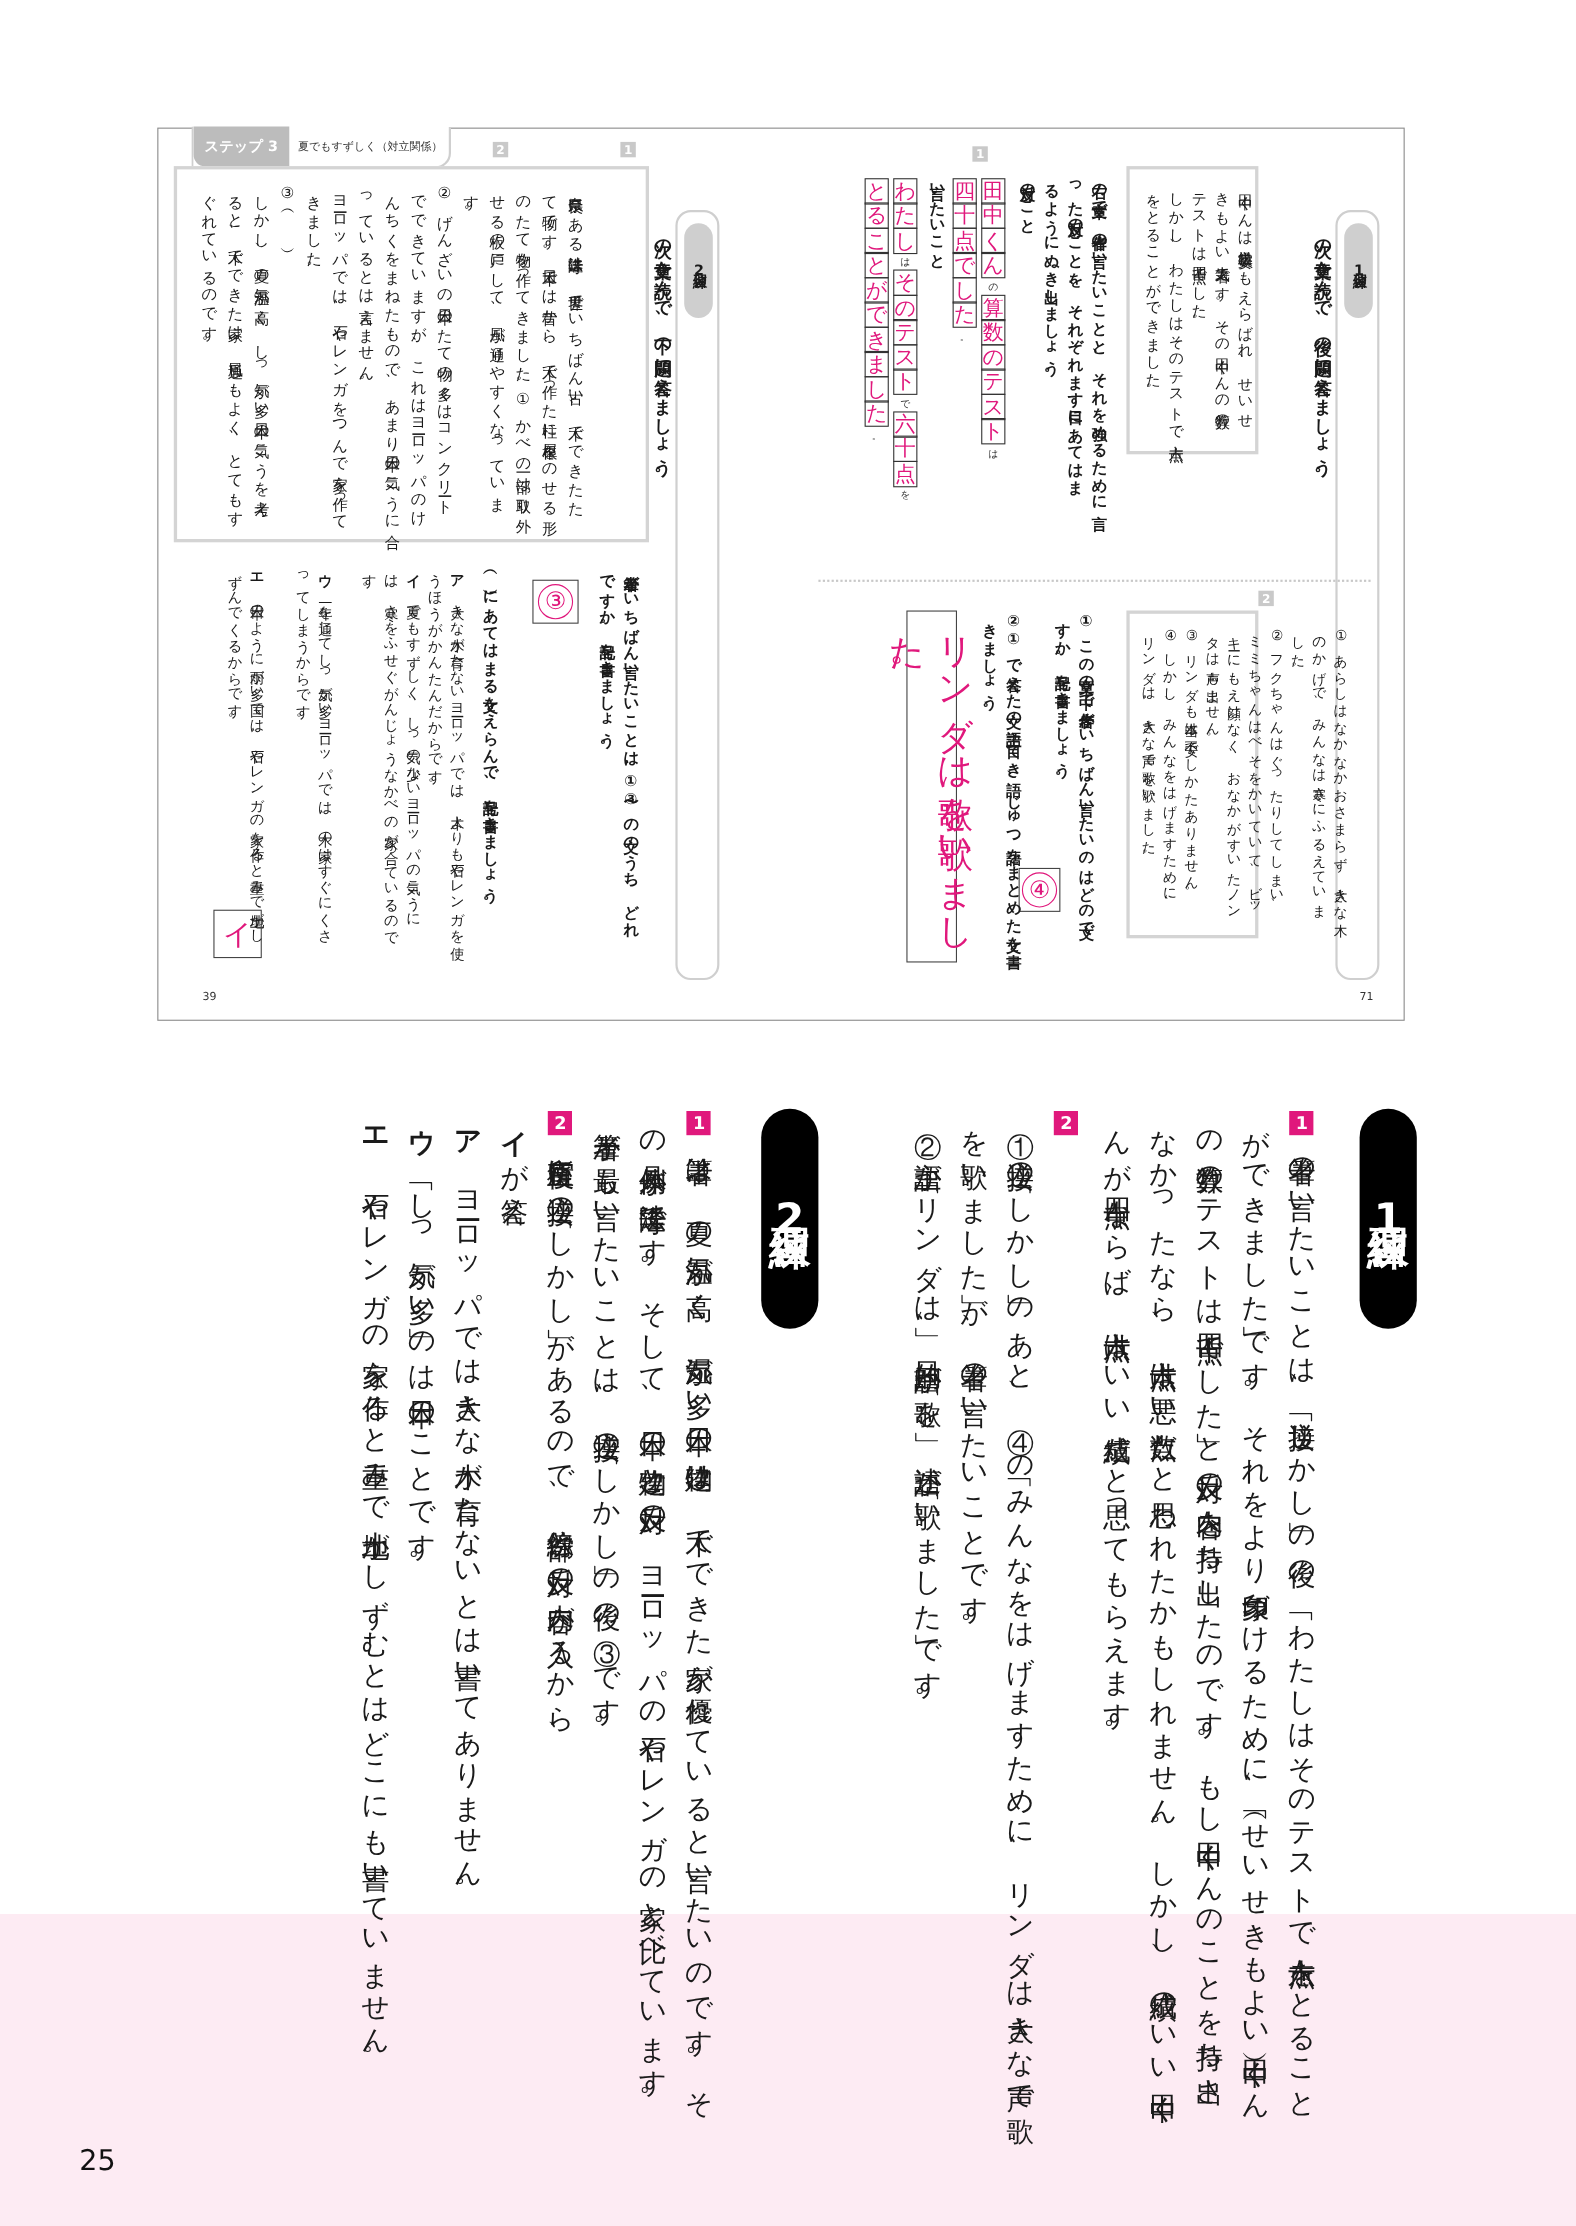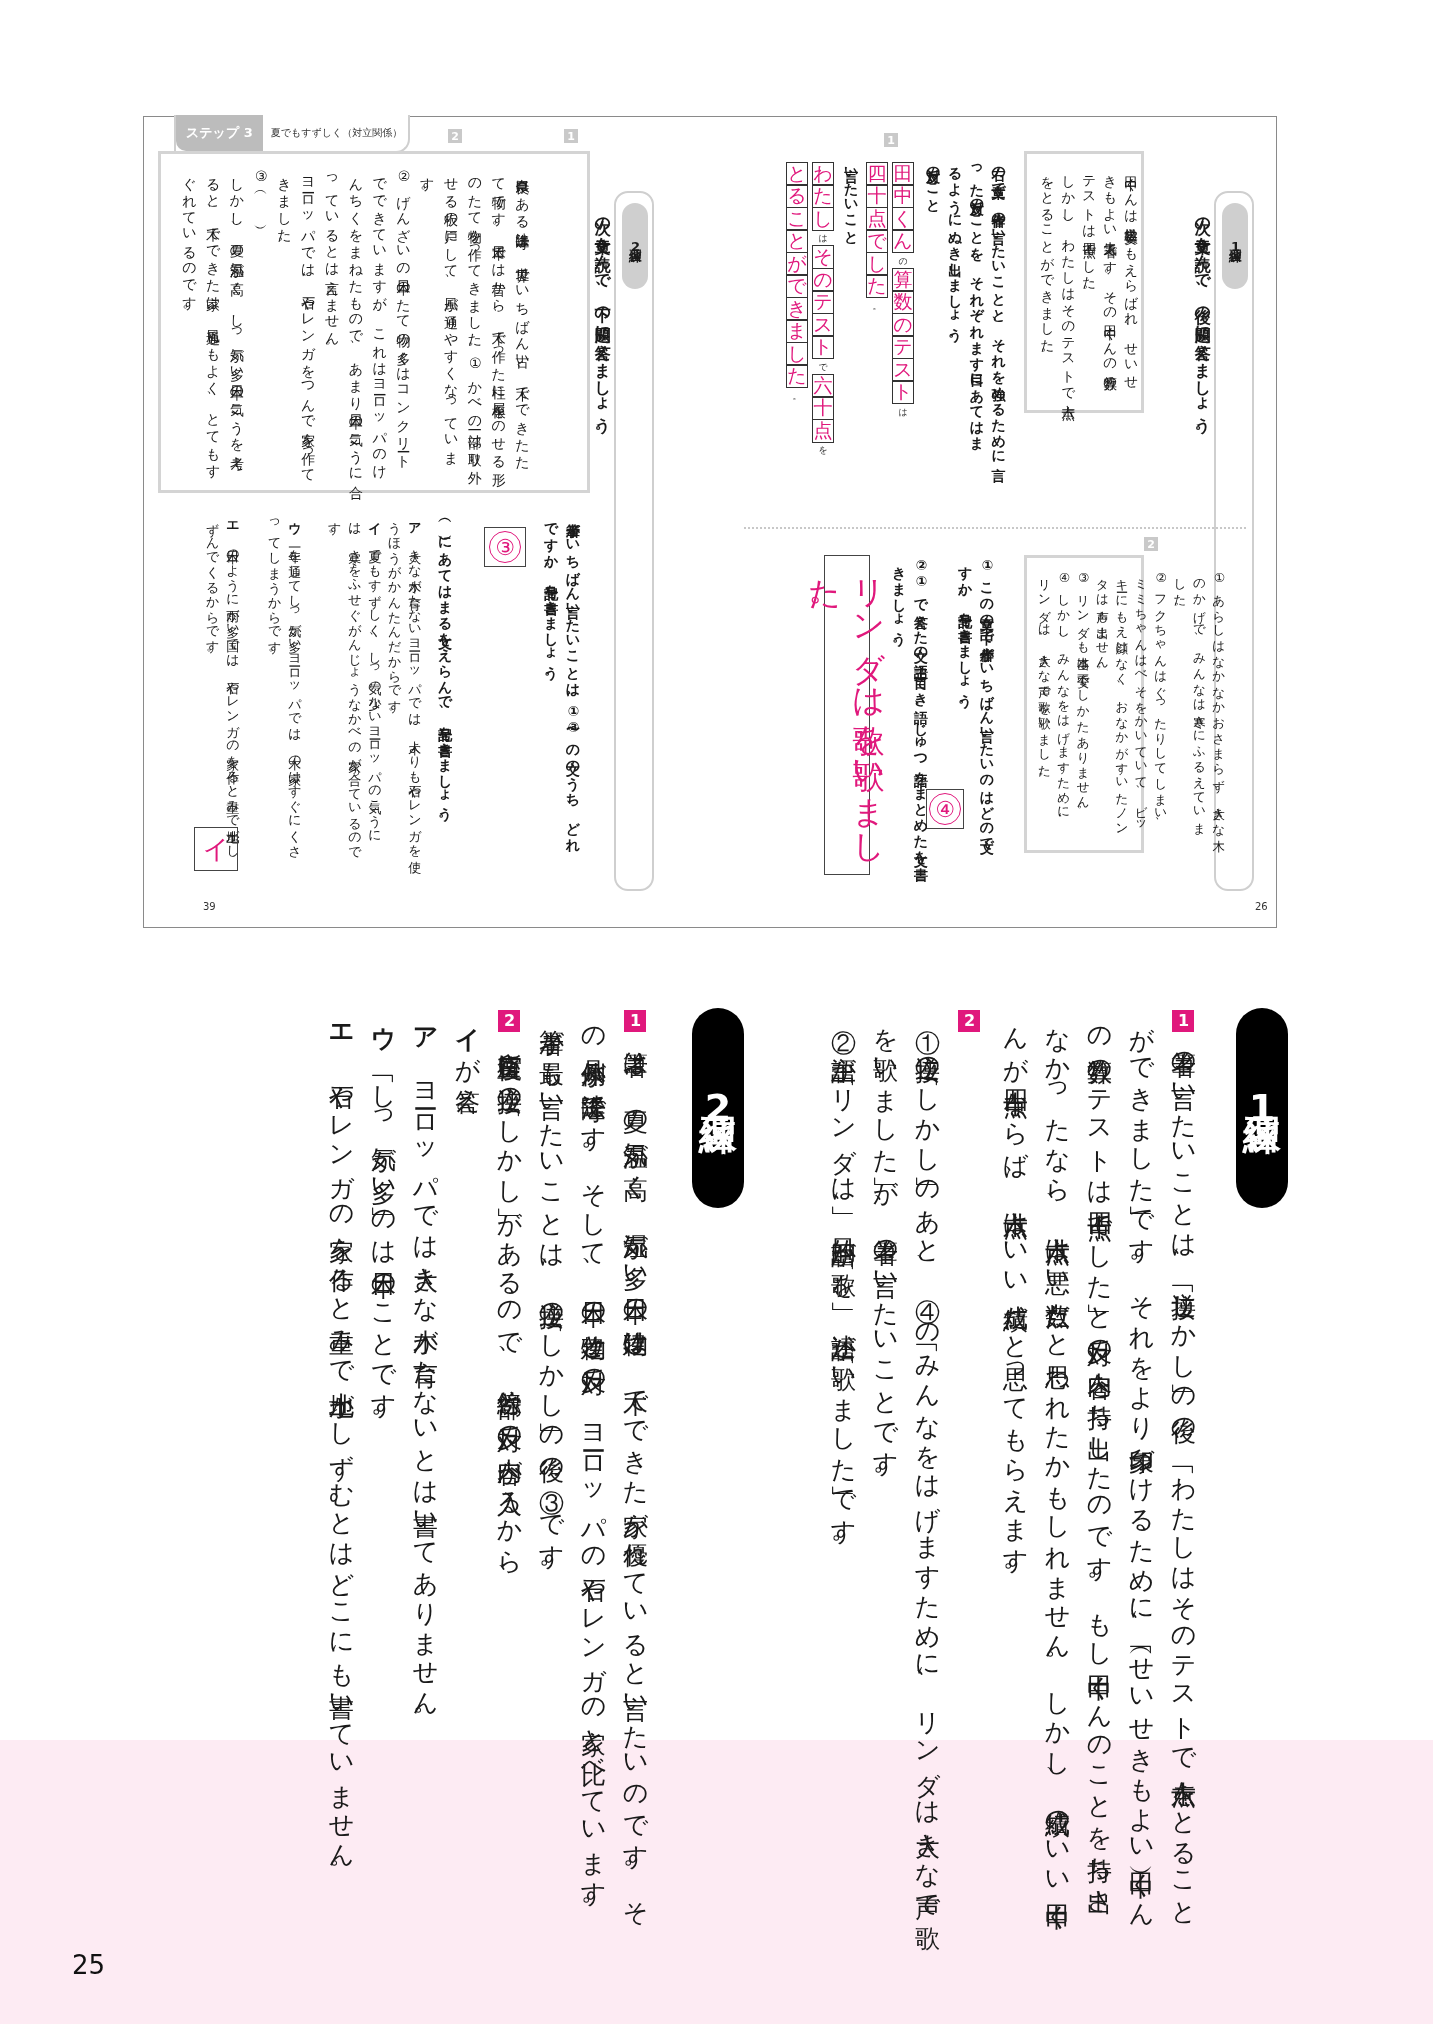--- a/index.html
+++ b/index.html
@@ -65,21 +65,21 @@
     position: absolute; display: flex; flex-direction: column; align-items: center;
   }
   .cell {
     width: 22px; height: 24px; border: 1.5px solid #333; margin-top: -1.5px;
     display: flex; align-items: center; justify-content: center; color: #e0187c; font-size: 19px;
   }
   .cell-sep { font-size: 9px; color: #333; height: 16px; display: flex; align-items: center; }
   .dots {
     position: absolute; left: 600px; right: 30px; top: 410px; border-top: 2px dotted #c8c8c8;
   }
-  .page-num { position: absolute; font-size: 10px; color: #333; margin-left: 19px; }
+  .page-num { position: absolute; font-size: 10px; color: #333; }
   
   .ex-badge {
     position: absolute; width: 52px; height: 200px; background: #000; color: #fff;
     border-radius: 26px; writing-mode: vertical-rl; text-orientation: upright;
     font-weight: bold; font-size: 38px; display: flex; align-items: center; justify-content: center;
     line-height: 1;
   }
   .pink-num {
     display: inline-block; width: 22px; height: 22px; background: #e0187c; color: #fff;
     font-family: "DejaVu Sans", sans-serif; font-weight: bold; font-size: 16px;
@@ -193,21 +193,21 @@
   <div class="answer-box" style="left:782px; top:672px; width:38px; height:40px;">
     <span class="circ">④</span>
   </div>
   <div class="vt q-text" style="left:744px; top:440px; height:300px;">
     <span>②</span><span>①で答えた文の主語、目てき語、じゅつ語をまとめた文を書きましょう。</span>
   </div>
   <div class="answer-box" style="left:680px; top:438px; width:46px; height:320px; writing-mode:vertical-rl; text-orientation:upright; font-size:32px;">
     <span>リンダは歌を歌いました。</span>
   </div>
 
-  <div class="page-num" style="left:1092px; top:784px;">26</div>
+  <div class="page-num" style="left:1092px; top:784px;">71</div>
 
   <div class="ex-head" style="left:470px; top:74px; width:40px; height:700px;">
     <div class="ex-pill" style="left:6px; top:10px;">練習2</div>
     <div class="vt instr" style="left:-26px; top:14px; height:660px;">次の文章を読んで、下の問題に答えましょう。</div>
   </div>
 
   <div class="passage-box" style="left:14px; top:34px; width:432px; height:342px; padding:14px 16px;">
     <div class="vt" style="font-size:14px; line-height:1.7;">
       <p>奈良県にある法隆寺は、世界でいちばん古い、木でできたたて物です。日本では昔から、木で作った柱に屋根をのせる形のたて物を作ってきました。①かべの一部は取り外せる板の戸にして、風が通りやすくなっています。</p>
       <p>②げんざいの日本のたて物の多くはコンクリートでできていますが、これはヨーロッパのけんちくをまねたもので、あまり日本の気こうに合っているとは言えません。</p>

